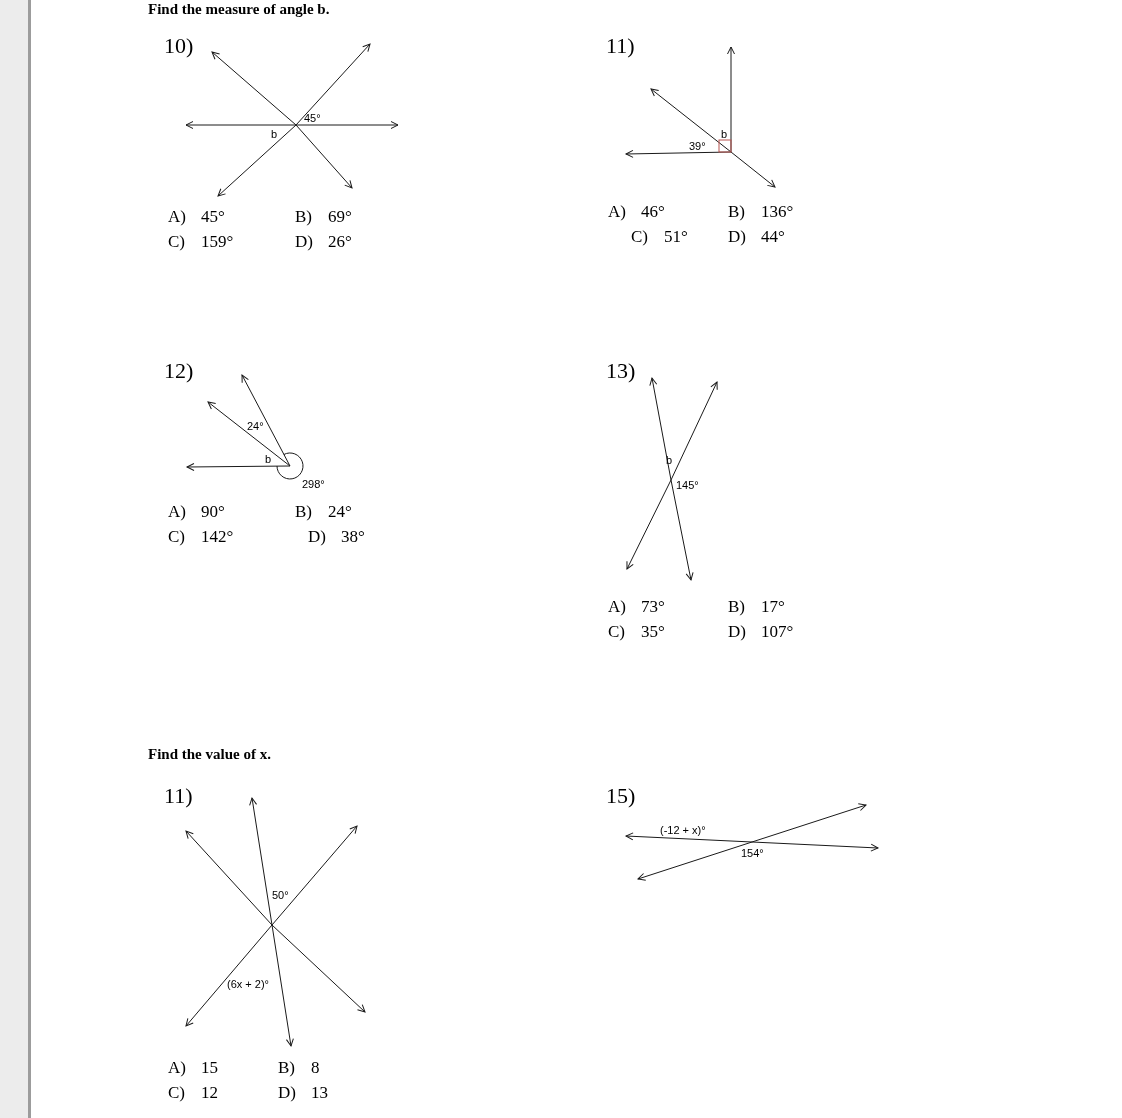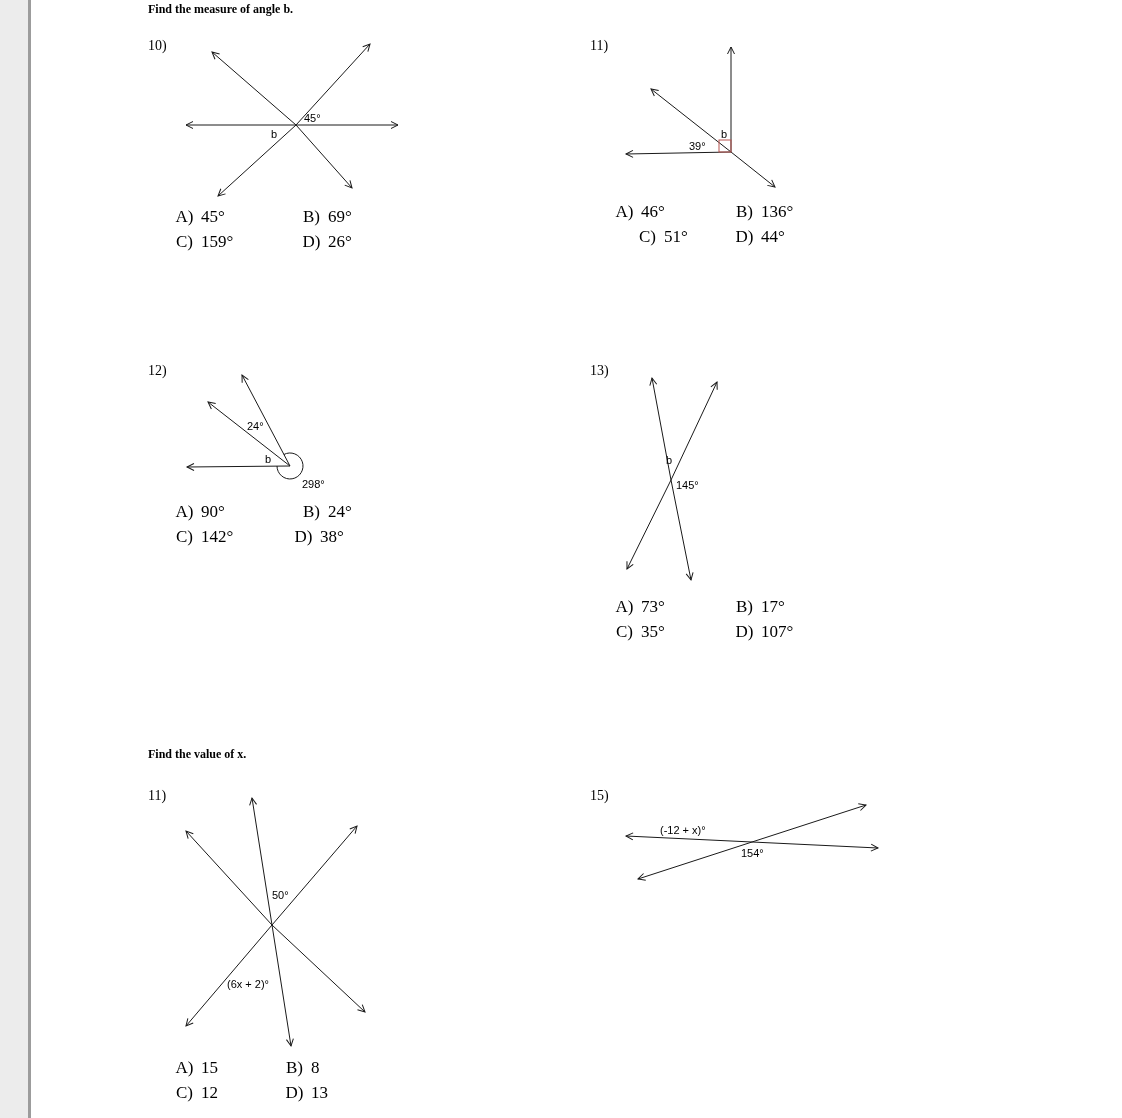--- a/index.html
+++ b/index.html
@@ -6,23 +6,23 @@
   body {
     width:1122px; height:1118px;
     background:#ffffff;
     color:#000;
     font-family:"Liberation Serif", serif;
     position:relative;
     overflow:hidden;
   }
   .margin-strip { position:absolute; left:0; top:0; width:28px; height:1118px; background:#ececec; }
   .page-edge   { position:absolute; left:28px; top:0; width:3px; height:1118px; background:#9c9c9c; }
-  .sec-title { position:absolute; font-weight:bold; font-size:12px; line-height:19px; white-space:nowrap; }
-  .pnum      { position:absolute; font-size:14px; line-height:19px; }
-  .opt       { position:absolute; font-size:17px; line-height:19px; white-space:nowrap;text-align:center; }
+  .sec-title { position:absolute; font-weight:bold; font-size:15px; line-height:19px; white-space:nowrap; }
+  .pnum      { position:absolute; font-size:22px; line-height:19px;margin-left:16px; }
+  .opt       { position:absolute; font-size:17px; line-height:19px; white-space:nowrap; }
   .olet      { display:inline-block; min-width:33px; }
   svg.diagram { position:absolute; overflow:visible; }
   svg.diagram line { stroke:#1a1a1a; stroke-width:1; }
   svg.diagram path.arc { stroke:#1a1a1a; stroke-width:1; fill:none; }
   svg.diagram text { font-family:"Liberation Sans", sans-serif; font-size:11px; fill:#000; }
 </style>
 </head>
 <body>
 
 <div class="margin-strip"></div>
@@ -116,21 +116,21 @@
 
 <div class="opt" style="left:168px; top:502px">
   <span class="olet">A)</span><span class="oval">90°</span>
 </div>
 <div class="opt" style="left:295px; top:502px">
   <span class="olet">B)</span><span class="oval">24°</span>
 </div>
 <div class="opt" style="left:168px; top:527px">
   <span class="olet">C)</span><span class="oval">142°</span>
 </div>
-<div class="opt" style="left:287px; top:527px">
+<div class="opt" style="left:308px; top:527px">
   <span class="olet">D)</span><span class="oval">38°</span>
 </div>
 
 <div class="pnum" style="left:590px; top:361px">13)</div>
 
 <svg class="diagram" style="left:615px; top:372px" width="125" height="215" viewBox="0 0 125 215">
   <defs>
     <marker id="a13" markerWidth="10" markerHeight="10" refX="8" refY="4.5" orient="auto">
       <path d="M1,1 L8,4.5 L1,8" fill="none" stroke="#1a1a1a" stroke-width="1"></path>
     </marker>

